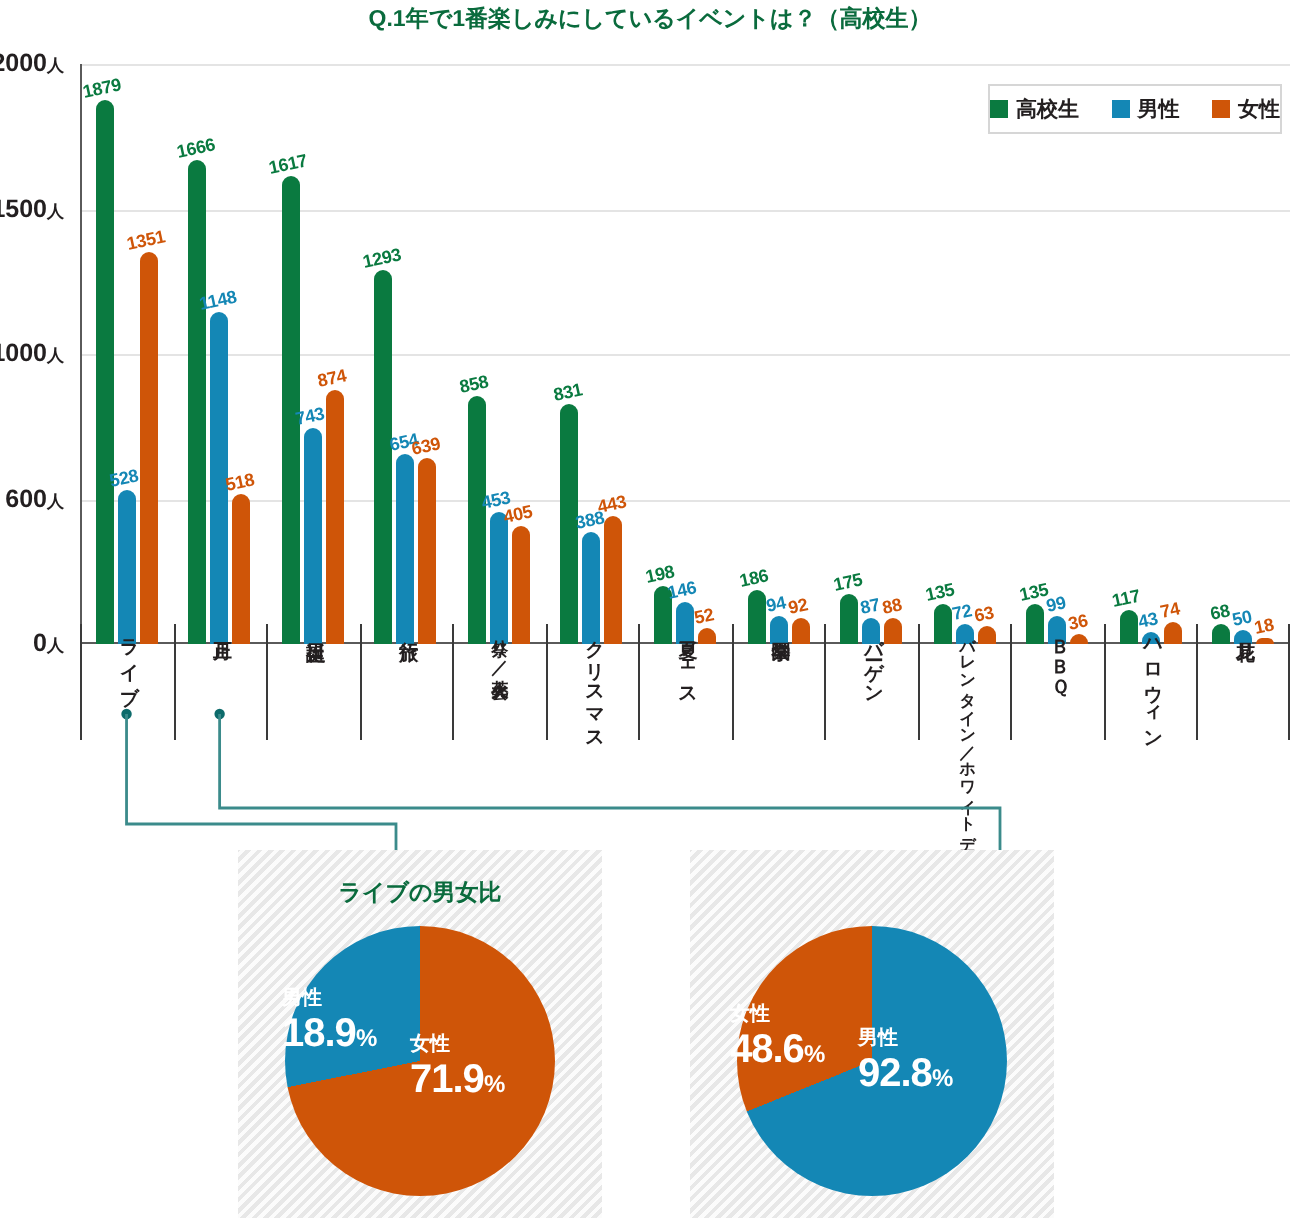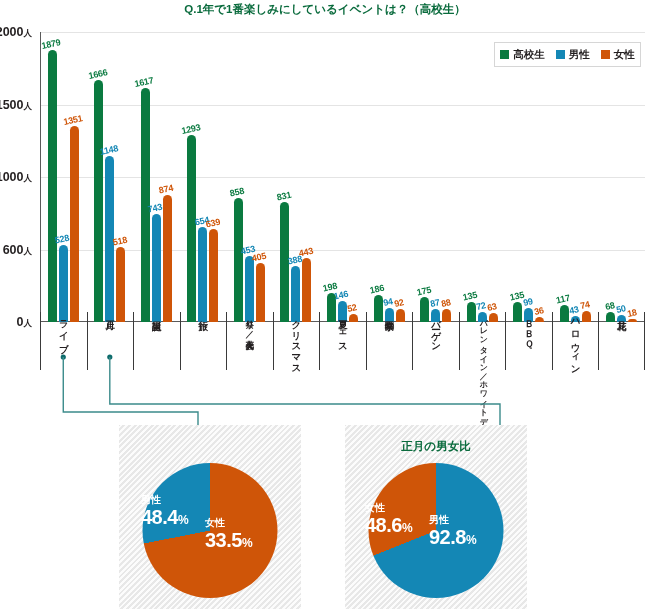--- a/index.html
+++ b/index.html
@@ -158,21 +158,21 @@
   #legend {
     position: absolute;
     left: 494px;
     top: 42px;
     width: 147px;
     height: 25px;
     border: 1px solid #d6d6d6;
     background: #ffffff;
     display: flex;
     align-items: center;
-    justify-content: center;
+    justify-content: space-between;
     gap: 11px;
     box-sizing: border-box;
   }
   .legend-item {
     display: flex;
     align-items: center;
     gap: 4px;
     font-size: 10.5px;
     font-weight: bold;
     color: #231f20;
@@ -510,33 +510,33 @@
   </div>
 
 <svg id="connectors" viewBox="0 0 650 609" width="650" height="609">
     <circle cx="63.269230769230774" cy="357" r="2.6" fill="#0d6b6b"></circle>
     <path d="M 63.269230769230774 357 L 63.269230769230774 412 L 198 412 L 198 425" stroke="#3b8b8b" stroke-width="1.4" fill="none"></path>
     <circle cx="109.8076923076923" cy="357" r="2.6" fill="#0d6b6b"></circle>
     <path d="M 109.8076923076923 357 L 109.8076923076923 404 L 500 404 L 500 425" stroke="#3b8b8b" stroke-width="1.4" fill="none"></path>
   </svg>
 
 <div class="pie-panel" id="pie-panel-live">
+  <div class="pie-title">ライブの男女比</div>
   <div class="pie-circle" id="pie-circle-live" style="background: conic-gradient(rgb(207, 85, 8) 0%, rgb(207, 85, 8) 71.9%, rgb(20, 135, 181) 71.9%, rgb(20, 135, 181) 100%);"></div>
   <div class="pie-slice-label" id="live-male-label">
     <span class="seg-name">男性</span>
-    <span class="seg-pct"><span>48.4</span><span class="pct-sign">%</span></span>
+    <span class="seg-pct"><span>18.9</span><span class="pct-sign">%</span></span>
   </div>
   <div class="pie-slice-label" id="live-female-label">
     <span class="seg-name">女性</span>
-    <span class="seg-pct"><span>33.5</span><span class="pct-sign">%</span></span>
+    <span class="seg-pct"><span>71.9</span><span class="pct-sign">%</span></span>
   </div>
 </div>
 
 <div class="pie-panel" id="pie-panel-shogatsu">
-  <div class="pie-title">正月の男女比</div>
   <div class="pie-circle" id="pie-circle-shogatsu" style="background: conic-gradient(rgb(20, 135, 181) 0%, rgb(20, 135, 181) 68.9%, rgb(207, 85, 8) 68.9%, rgb(207, 85, 8) 100%);"></div>
   <div class="pie-slice-label" id="shogatsu-female-label">
     <span class="seg-name">女性</span>
     <span class="seg-pct"><span>48.6</span><span class="pct-sign">%</span></span>
   </div>
   <div class="pie-slice-label" id="shogatsu-male-label">
     <span class="seg-name">男性</span>
     <span class="seg-pct"><span>92.8</span><span class="pct-sign">%</span></span>
   </div>
 </div>

